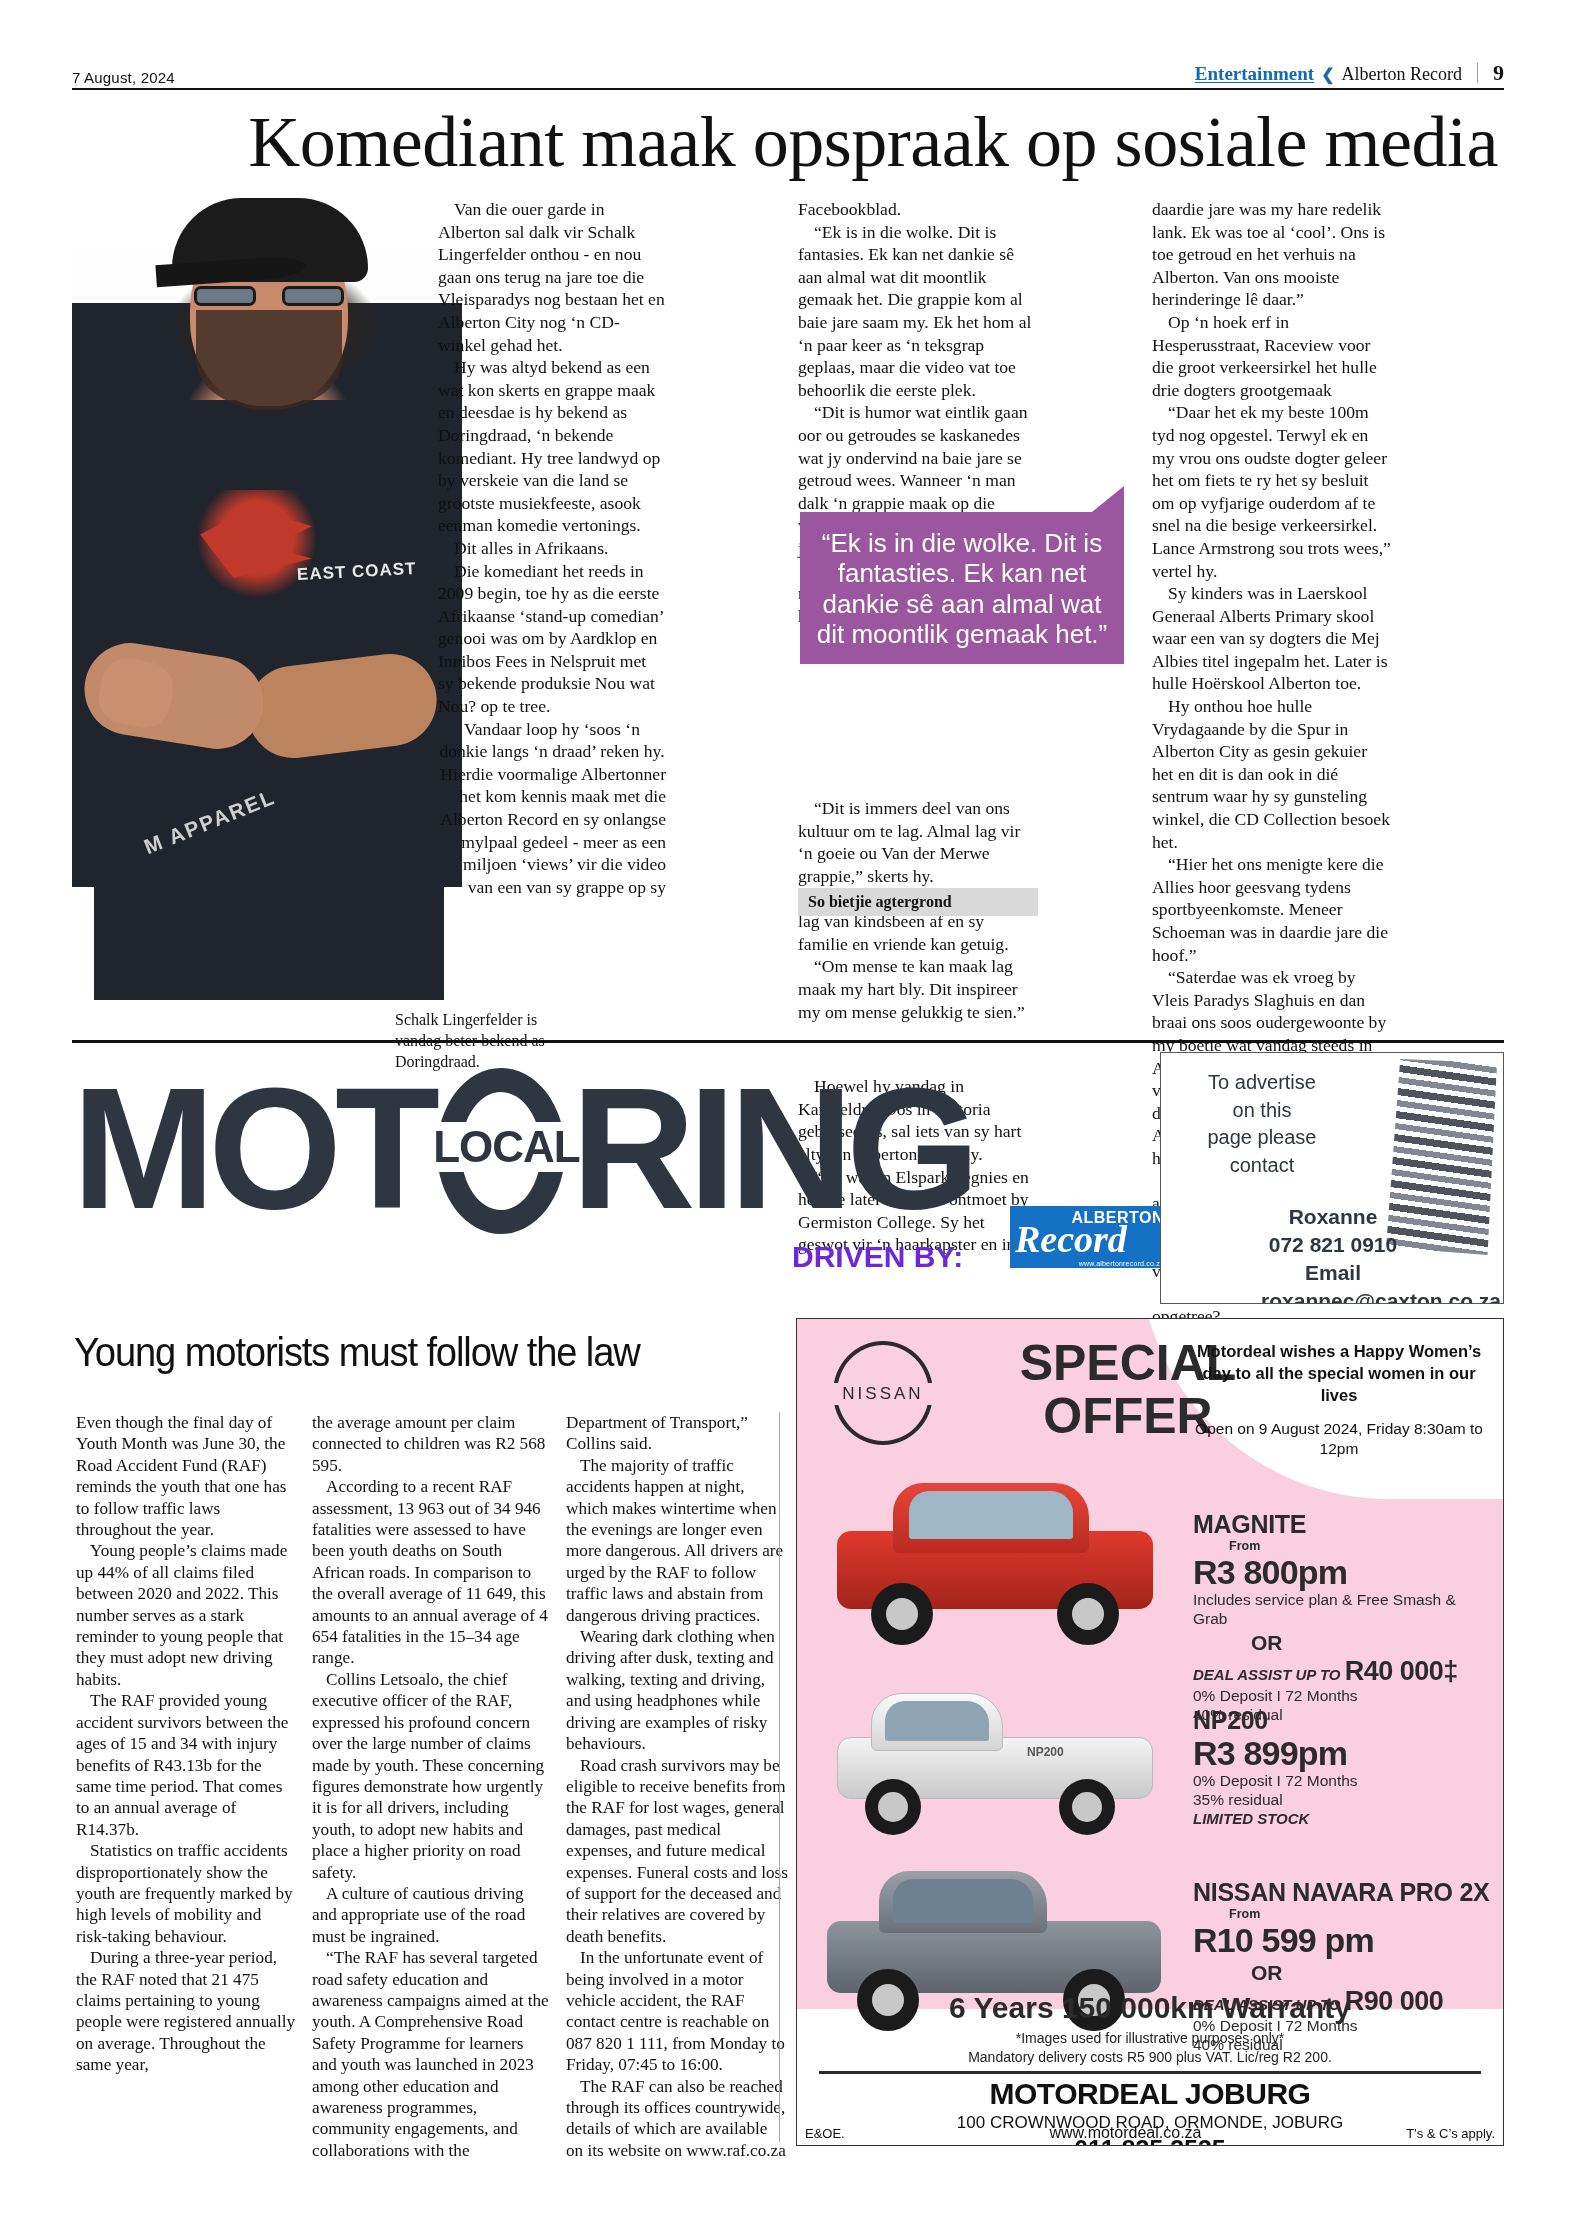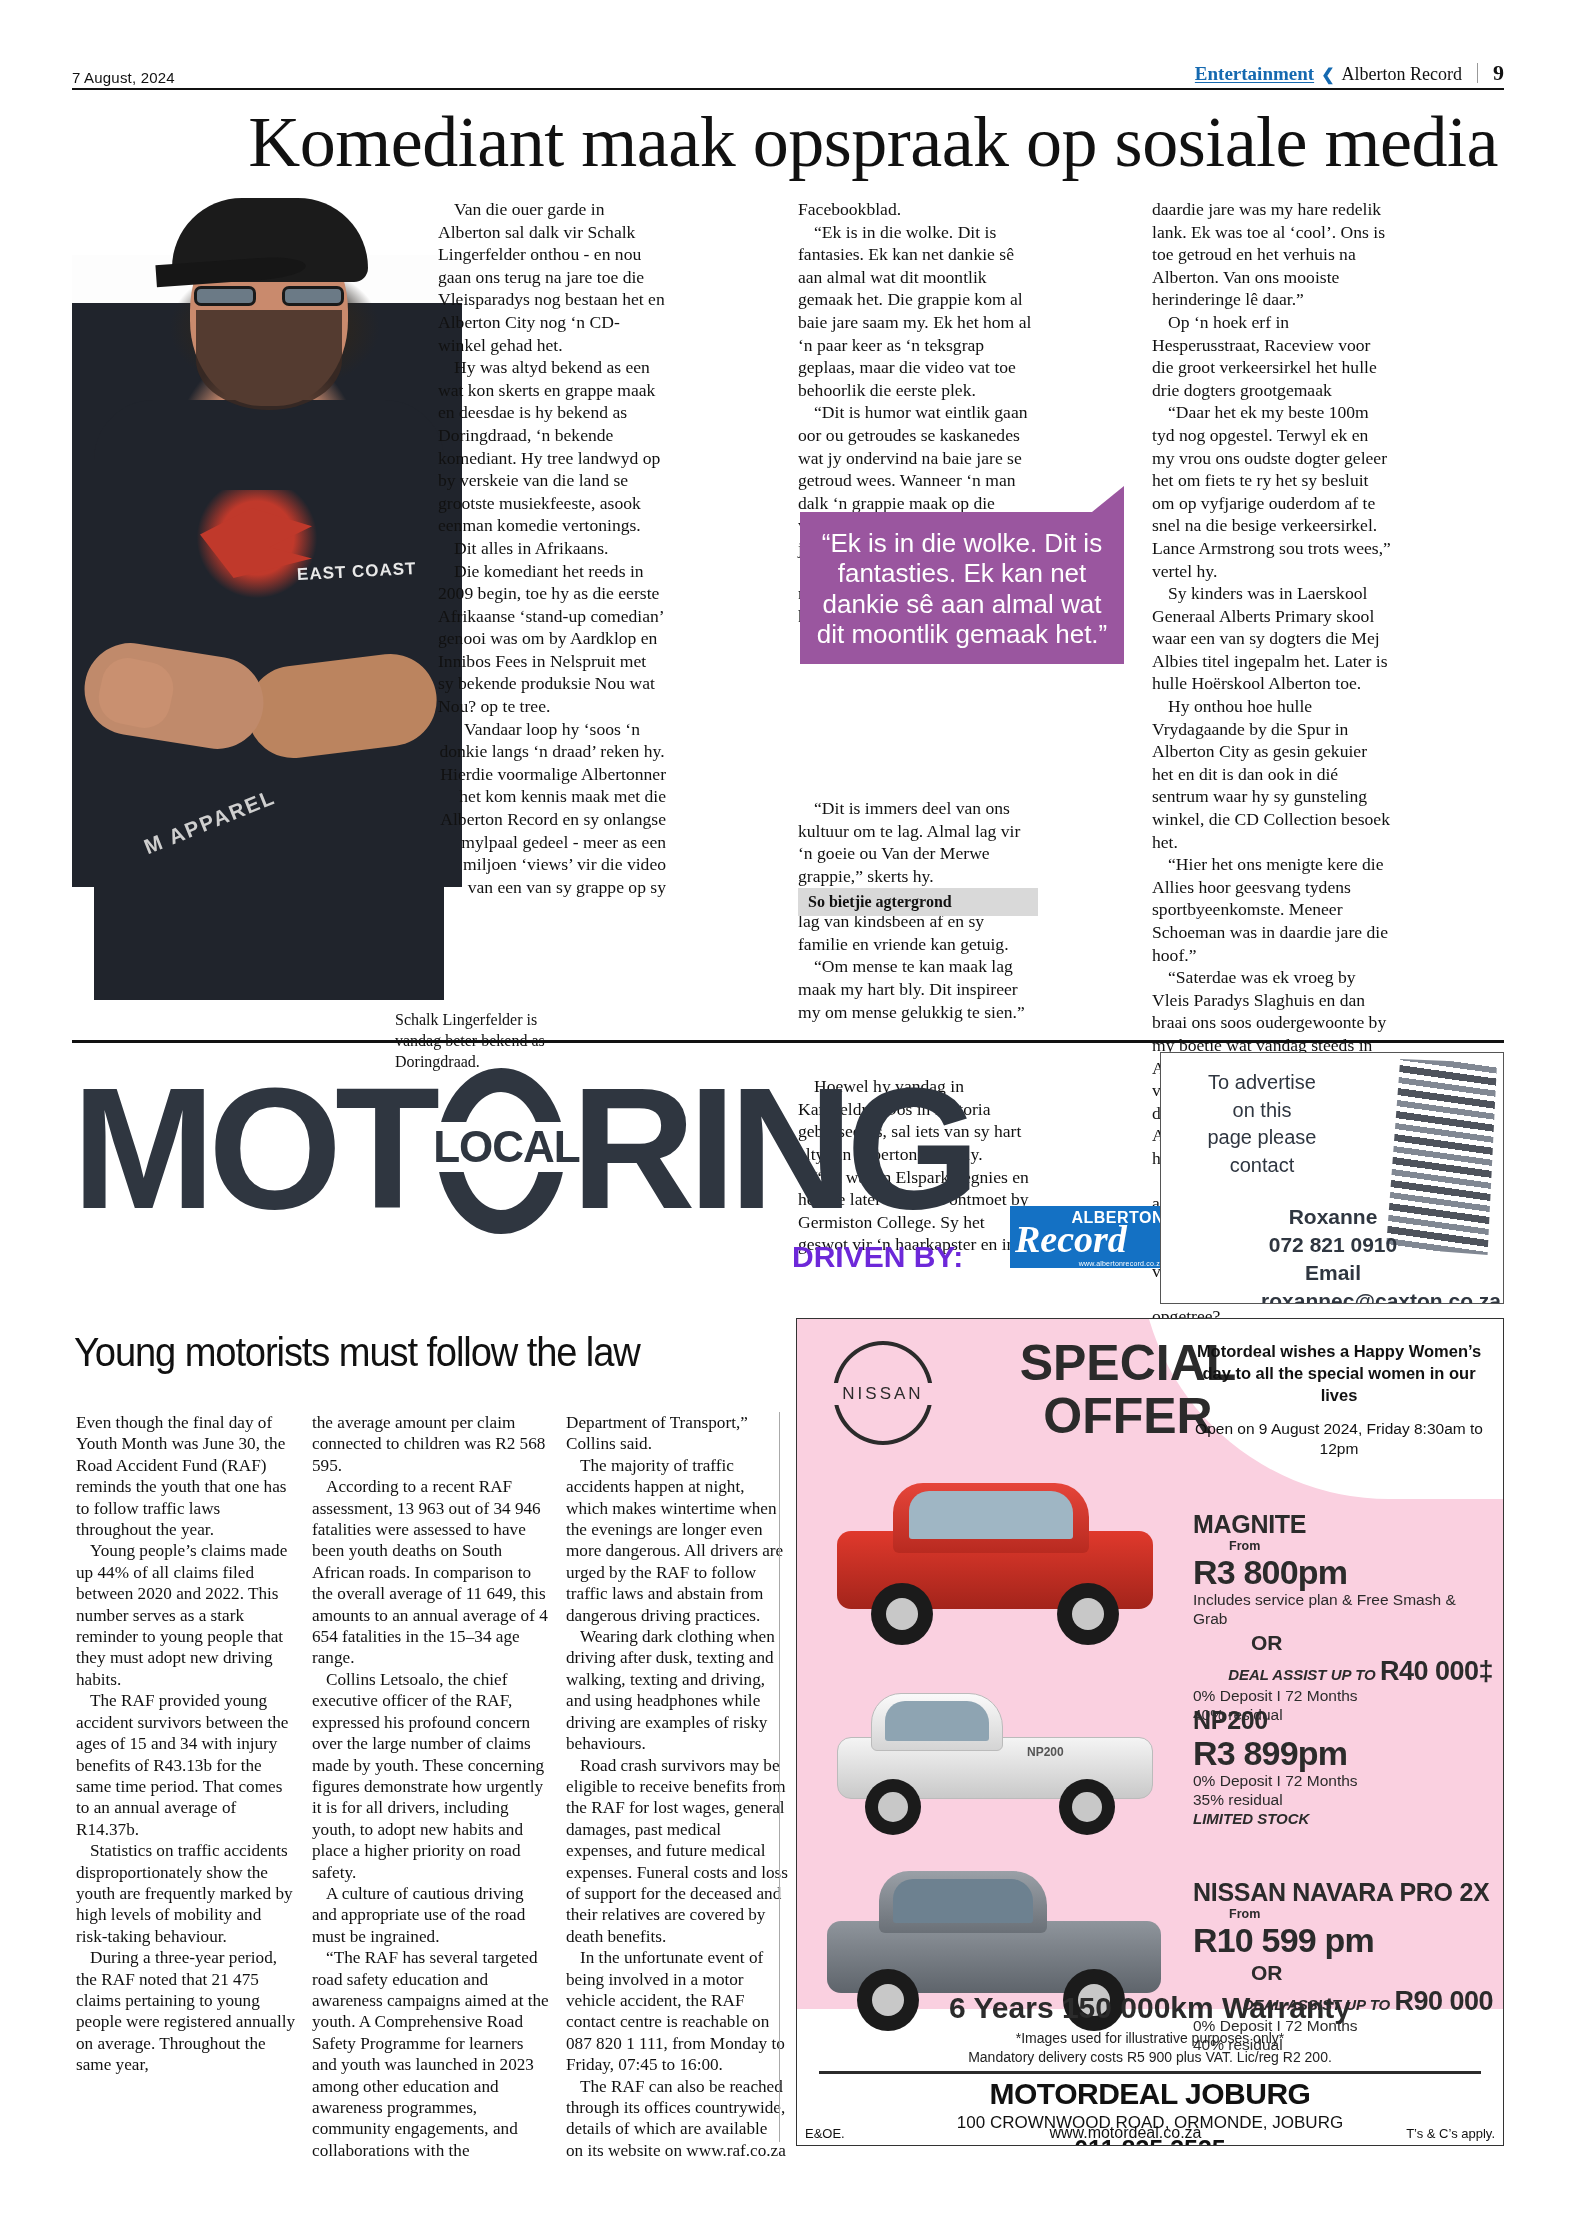--- a/index.html
+++ b/index.html
@@ -248,21 +248,21 @@
     position:absolute; right:14px; top:100px; width:300px; text-align:center;
     font-family:"Liberation Sans",sans-serif; font-size:15.5px; line-height:1.32; color:#111;
   }
 
   .na-model { position:absolute; font-family:"Liberation Sans",sans-serif; color:#2b2b2b; }
   .na-model .name { font-weight:bold; font-size:25px; line-height:1.1; letter-spacing:-.3px; }
   .na-model .from { font-weight:bold; font-size:12.5px; line-height:1.2;margin-left:36px; }
   .na-model .price { font-weight:bold; font-size:34px; line-height:1.1; letter-spacing:-.8px; }
   .na-model .sub { font-size:15.5px; line-height:1.22; }
   .na-model .or { font-weight:bold; font-size:21px; margin-left:58px; line-height:1.3; }
-  .na-model .assist { font-size:15px; font-weight:bold; font-style:italic;text-align:right; }
+  .na-model .assist { font-size:15px; font-weight:bold; font-style:italic; }
   .na-model .assist b { font-size:27px; font-style:normal; letter-spacing:-.5px; }
   .na-model .lim { font-size:15px; font-weight:bold; font-style:italic; }
 
   #na-m1 { left:396px; top:192px; width:300px; }
   #na-m2 { left:396px; top:388px; width:300px; }
   #na-m3 { left:396px; top:560px; width:300px; }
 
   .na-warranty {
     position:absolute; left:0; top:672px; width:706px; text-align:center;
     font-family:"Liberation Sans",sans-serif; font-weight:bold; font-size:30px; color:#2b2b2b;

